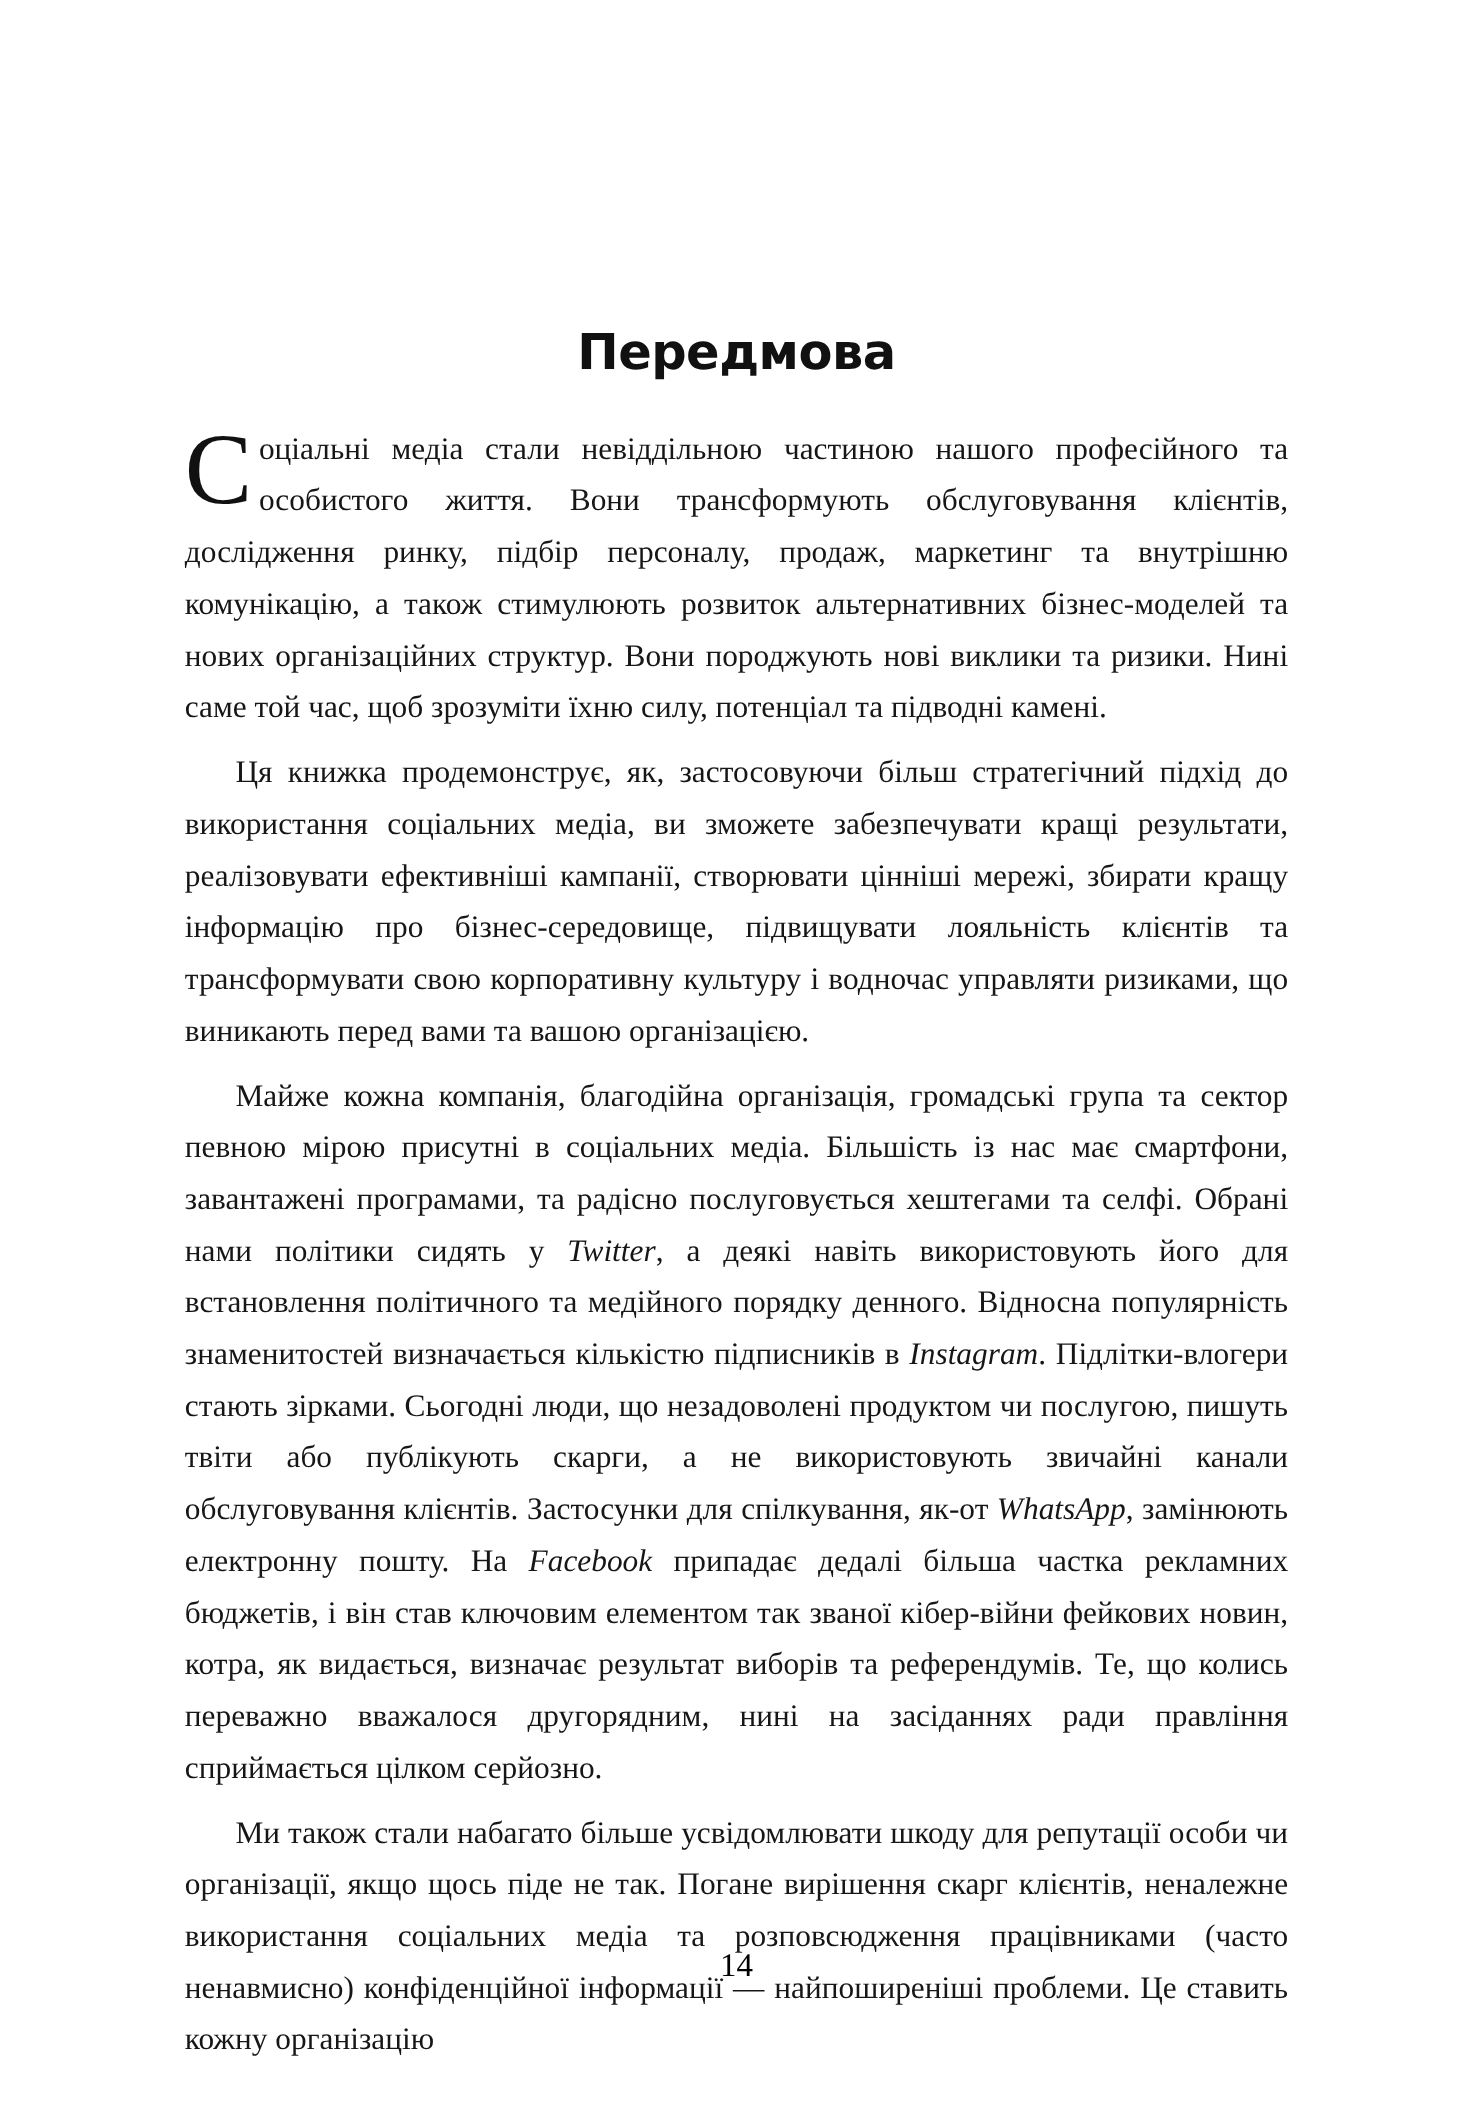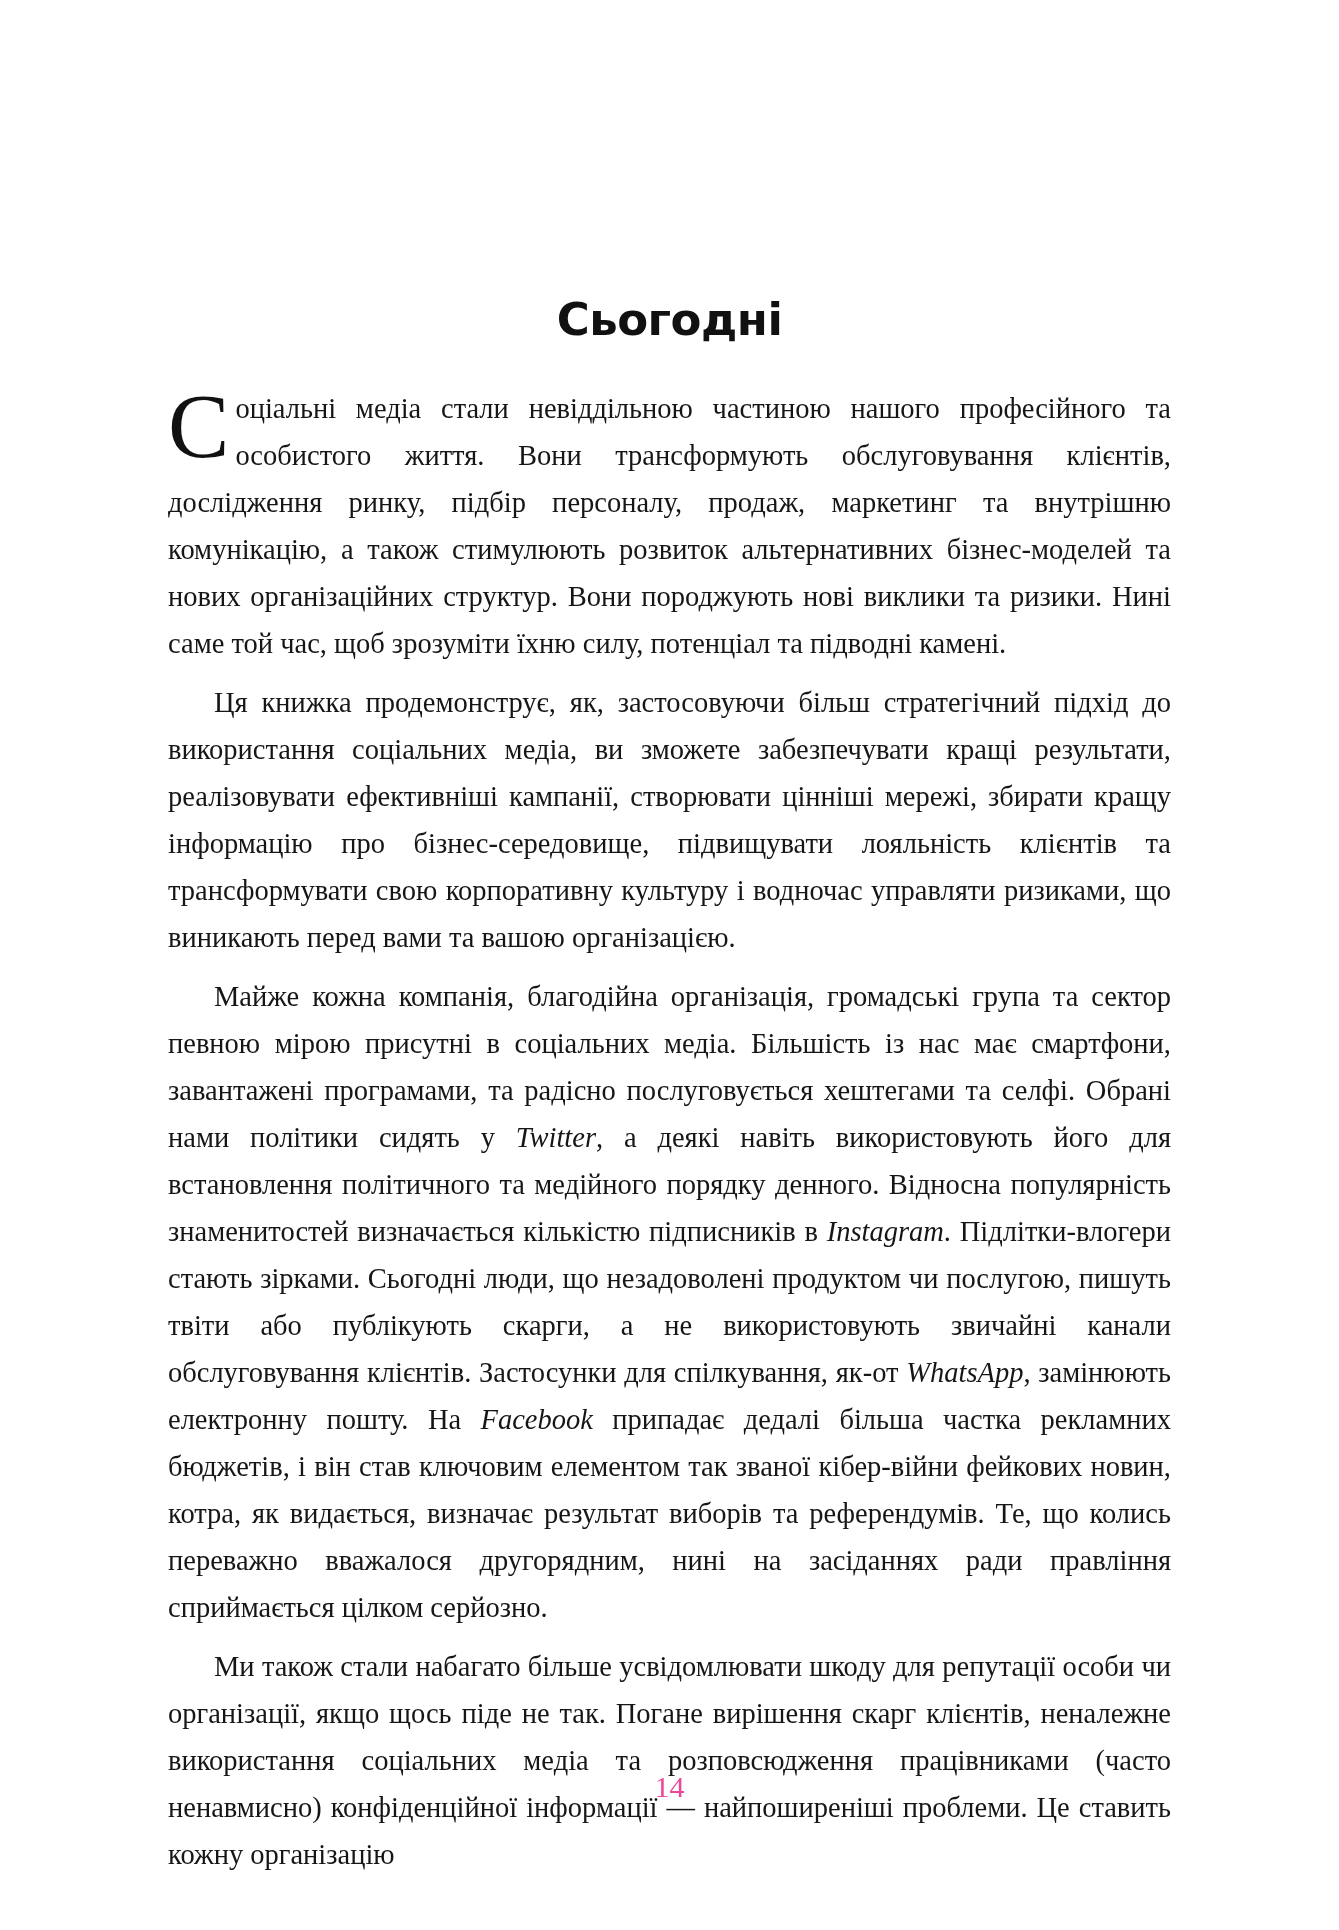--- a/index.html
+++ b/index.html
@@ -67,32 +67,32 @@
   .brand {
     font-style: italic;
   }
   .folio {
     position: absolute;
     left: 0;
     right: 0;
     top: 1770px;
     text-align: center;
     font-size: 30px;
-    color: #ec4899;
+    color: #000000;
     font-family: "Liberation Serif", "DejaVu Serif", serif;
   }
 </style>
 </head>
 <body>
 
 <div class="page">
 
   <div class="content">
 
-    <h1 class="page-title">Сьогодні</h1>
+    <h1 class="page-title">Передмова</h1>
 
     <p class="body-text dropcap-para">
       <span class="dropcap">С</span><span>оціальні медіа стали невіддільною частиною нашого професійного та особистого життя. Вони трансформують обслуговування клієнтів, дослідження ринку, підбір персоналу, продаж, маркетинг та внутрішню комунікацію, а також стимулюють розвиток альтернативних бізнес-моделей та нових організаційних структур. Вони породжують нові виклики та ризики. Нині саме той час, щоб зрозуміти їхню силу, потенціал та підводні камені.</span>
     </p>
 
     <p class="body-text indent">Ця книжка продемонструє, як, застосовуючи більш стратегічний підхід до використання соціальних медіа, ви зможете забезпечувати кращі результати, реалізовувати ефективніші кампанії, створювати цінніші мережі, збирати кращу інформацію про бізнес-середовище, підвищувати лояльність клієнтів та трансформувати свою корпоративну культуру і водночас управляти ризиками, що виникають перед вами та вашою організацією.</p>
 
     <p class="body-text indent">
       <span>Майже кожна компанія, благодійна організація, громадські група та сектор певною мірою присутні в соціальних медіа. Більшість із нас має смартфони, завантажені програмами, та радісно послуговується хештегами та селфі. Обрані нами політики сидять у </span><span class="brand">Twitter</span><span>, а деякі навіть використовують його для встановлення політичного та медійного порядку денного. Відносна популярність знаменитостей визначається кількістю підписників в </span><span class="brand">Instagram</span><span>. Підлітки-влогери стають зірками. Сьогодні люди, що незадоволені продуктом чи послугою, пишуть твіти або публікують скарги, а не використовують звичайні канали обслуговування клієнтів. Застосунки для спілкування, як-от </span><span class="brand">WhatsApp</span><span>, замінюють електронну пошту. На </span><span class="brand">Facebook</span><span> припадає дедалі більша частка рекламних бюджетів, і він став ключовим елементом так званої кібер-війни фейкових новин, котра, як видається, визначає результат виборів та референдумів. Те, що колись переважно вважалося другорядним, нині на засіданнях ради правління сприймається цілком серйозно.</span>
     </p>

